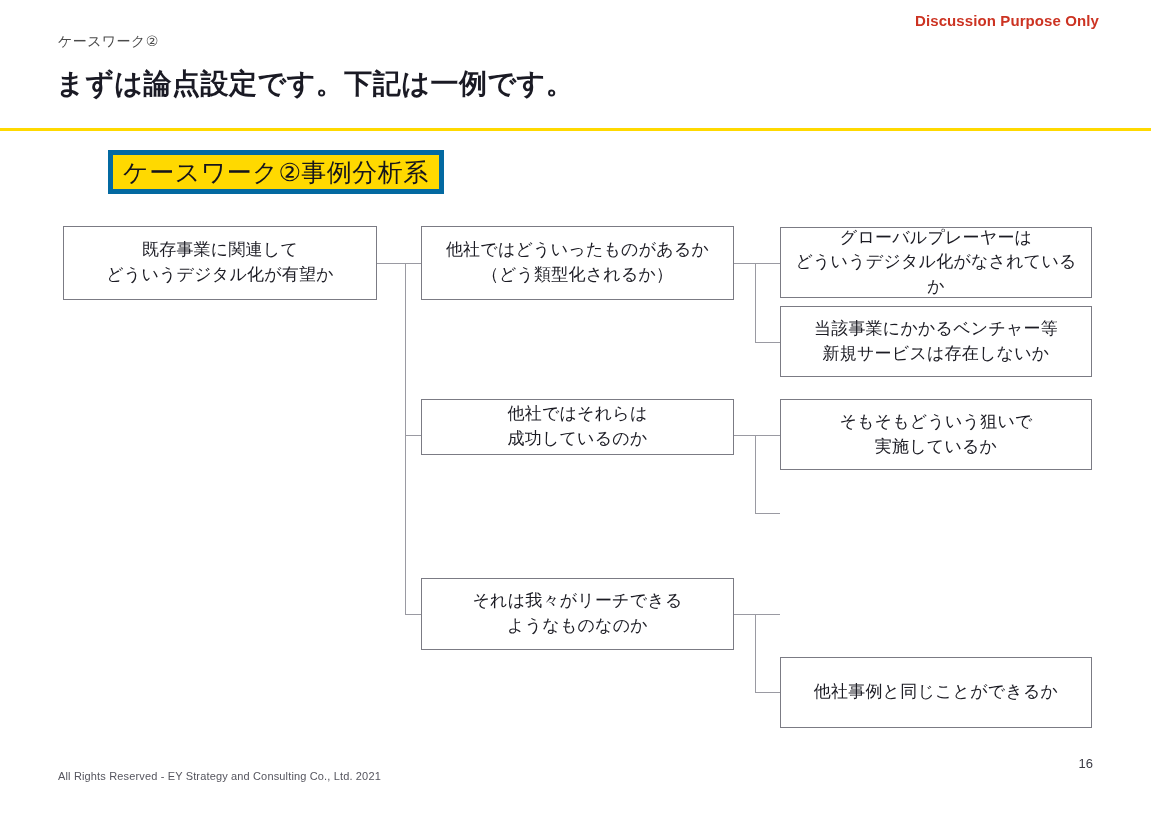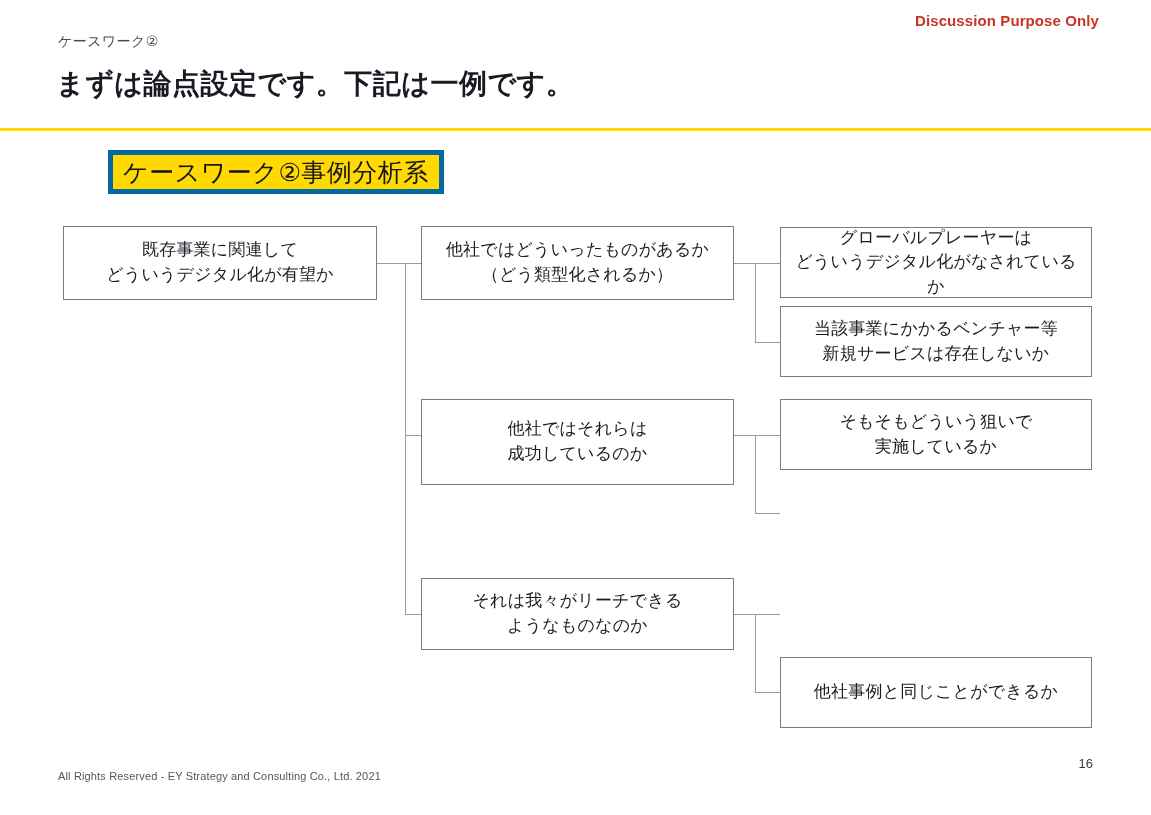--- a/index.html
+++ b/index.html
@@ -157,21 +157,21 @@
 
   <div class="node" style="left:63px; top:226px; width:314px; height:74px;">
     <span class="txt">既存事業に関連して
 どういうデジタル化が有望か</span>
   </div>
 
   <div class="node" style="left:421px; top:226px; width:313px; height:74px;">
     <span class="txt">他社ではどういったものがあるか
 （どう類型化されるか）</span>
   </div>
-  <div class="node" style="left:421px; top:399px; width:313px; height:86px;">
+  <div class="node" style="left:421px; top:399px; width:313px; height:56px;">
     <span class="txt">他社ではそれらは
 成功しているのか</span>
   </div>
   <div class="node" style="left:421px; top:578px; width:313px; height:72px;">
     <span class="txt">それは我々がリーチできる
 ようなものなのか</span>
   </div>
 
   <div class="node" style="left:780px; top:306px; width:312px; height:71px;">
     <span class="txt">当該事業にかかるベンチャー等

